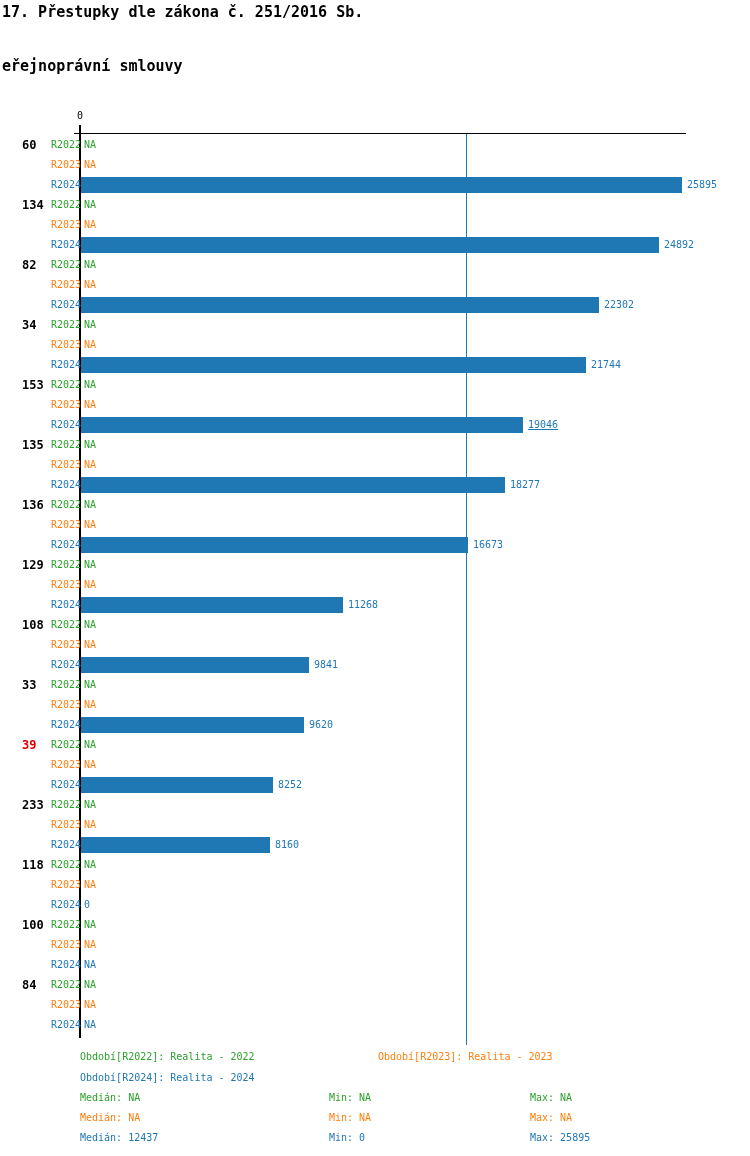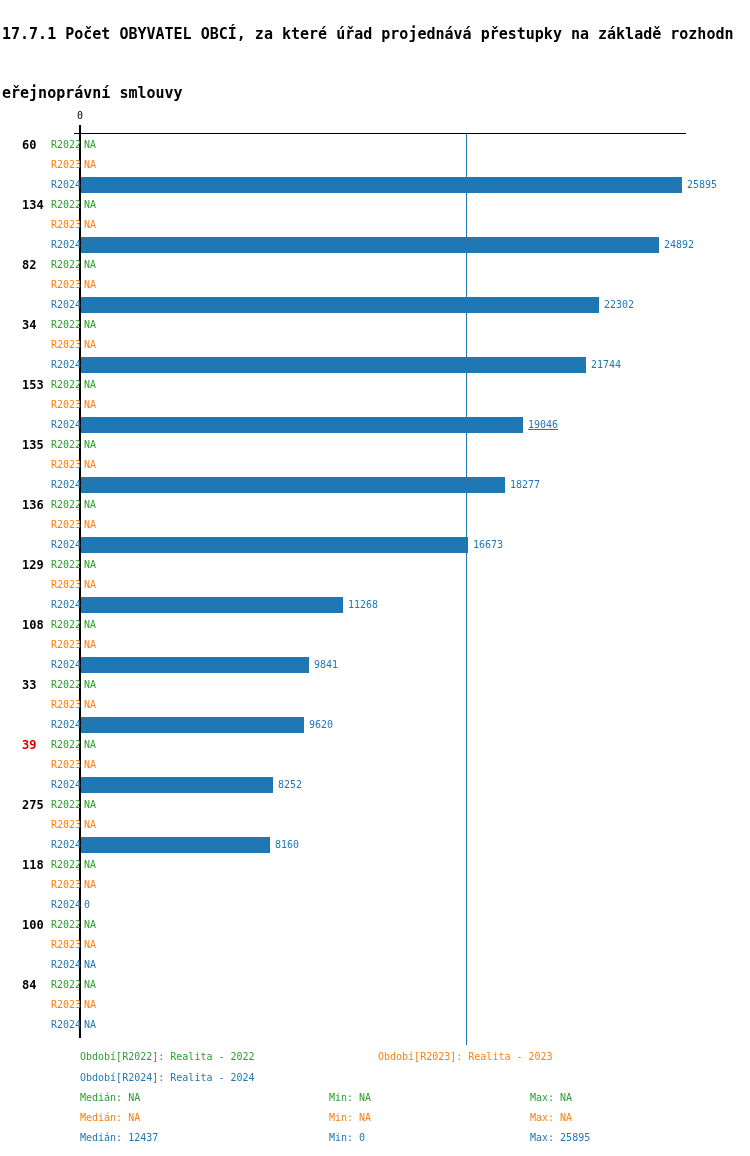--- a/index.html
+++ b/index.html
@@ -38,22 +38,22 @@
   .bar{position:absolute;left:81px;top:2px;height:16px;}
   .bar-value{position:absolute;top:0;white-space:nowrap;}
   .legend-item{position:absolute;font-size:10px;white-space:nowrap;}
   .stat-cell{position:absolute;font-size:10px;white-space:nowrap;}
 </style>
 </head>
 <body>
 
 <div class="canvas">
 
-  <div class="title-line" style="top:23px">17.7.1 Počet OBYVATEL OBCÍ, za které úřad projednává přestupky na základě rozhodn</div>
-  <div class="title-line" style="top:82px">eřejnoprávní smlouvy</div>
+  <div class="title-line" style="top:1px">17. Přestupky dle zákona č. 251/2016 Sb.</div>
+  <div class="title-line" style="top:55px">eřejnoprávní smlouvy</div>
 
   <div class="zero-tick">0</div>
   <div class="axis-v"></div>
   <div class="axis-h"></div>
   <div class="median-line"></div>
 
   <div id="groups">
       <div class="group" style="top: 0px;">
         <div class="group-label" style="color: rgb(0, 0, 0);">60</div>
         <div class="row" style="top: 0px;">
@@ -224,21 +224,21 @@
           <span class="series-label" style="color: rgb(255, 127, 14);">R2023</span>
           <span class="cell-text" style="color: rgb(255, 127, 14);">NA</span>
         </div>
         <div class="row" style="top: 40px;">
           <span class="series-label" style="color: rgb(31, 119, 180);">R2024</span>
           <div class="bar" style="width: 192px; background: rgb(31, 119, 180);"></div>
           <span class="bar-value" style="left: 278px; color: rgb(31, 119, 180);">8252</span>
         </div>
       </div>
       <div class="group" style="top: 660px;">
-        <div class="group-label" style="color: rgb(0, 0, 0);">275</div>
+        <div class="group-label" style="color: rgb(0, 0, 0);">233</div>
         <div class="row" style="top: 0px;">
           <span class="series-label" style="color: rgb(44, 160, 44);">R2022</span>
           <span class="cell-text" style="color: rgb(44, 160, 44);">NA</span>
         </div>
         <div class="row" style="top: 20px;">
           <span class="series-label" style="color: rgb(255, 127, 14);">R2023</span>
           <span class="cell-text" style="color: rgb(255, 127, 14);">NA</span>
         </div>
         <div class="row" style="top: 40px;">
           <span class="series-label" style="color: rgb(31, 119, 180);">R2024</span>

